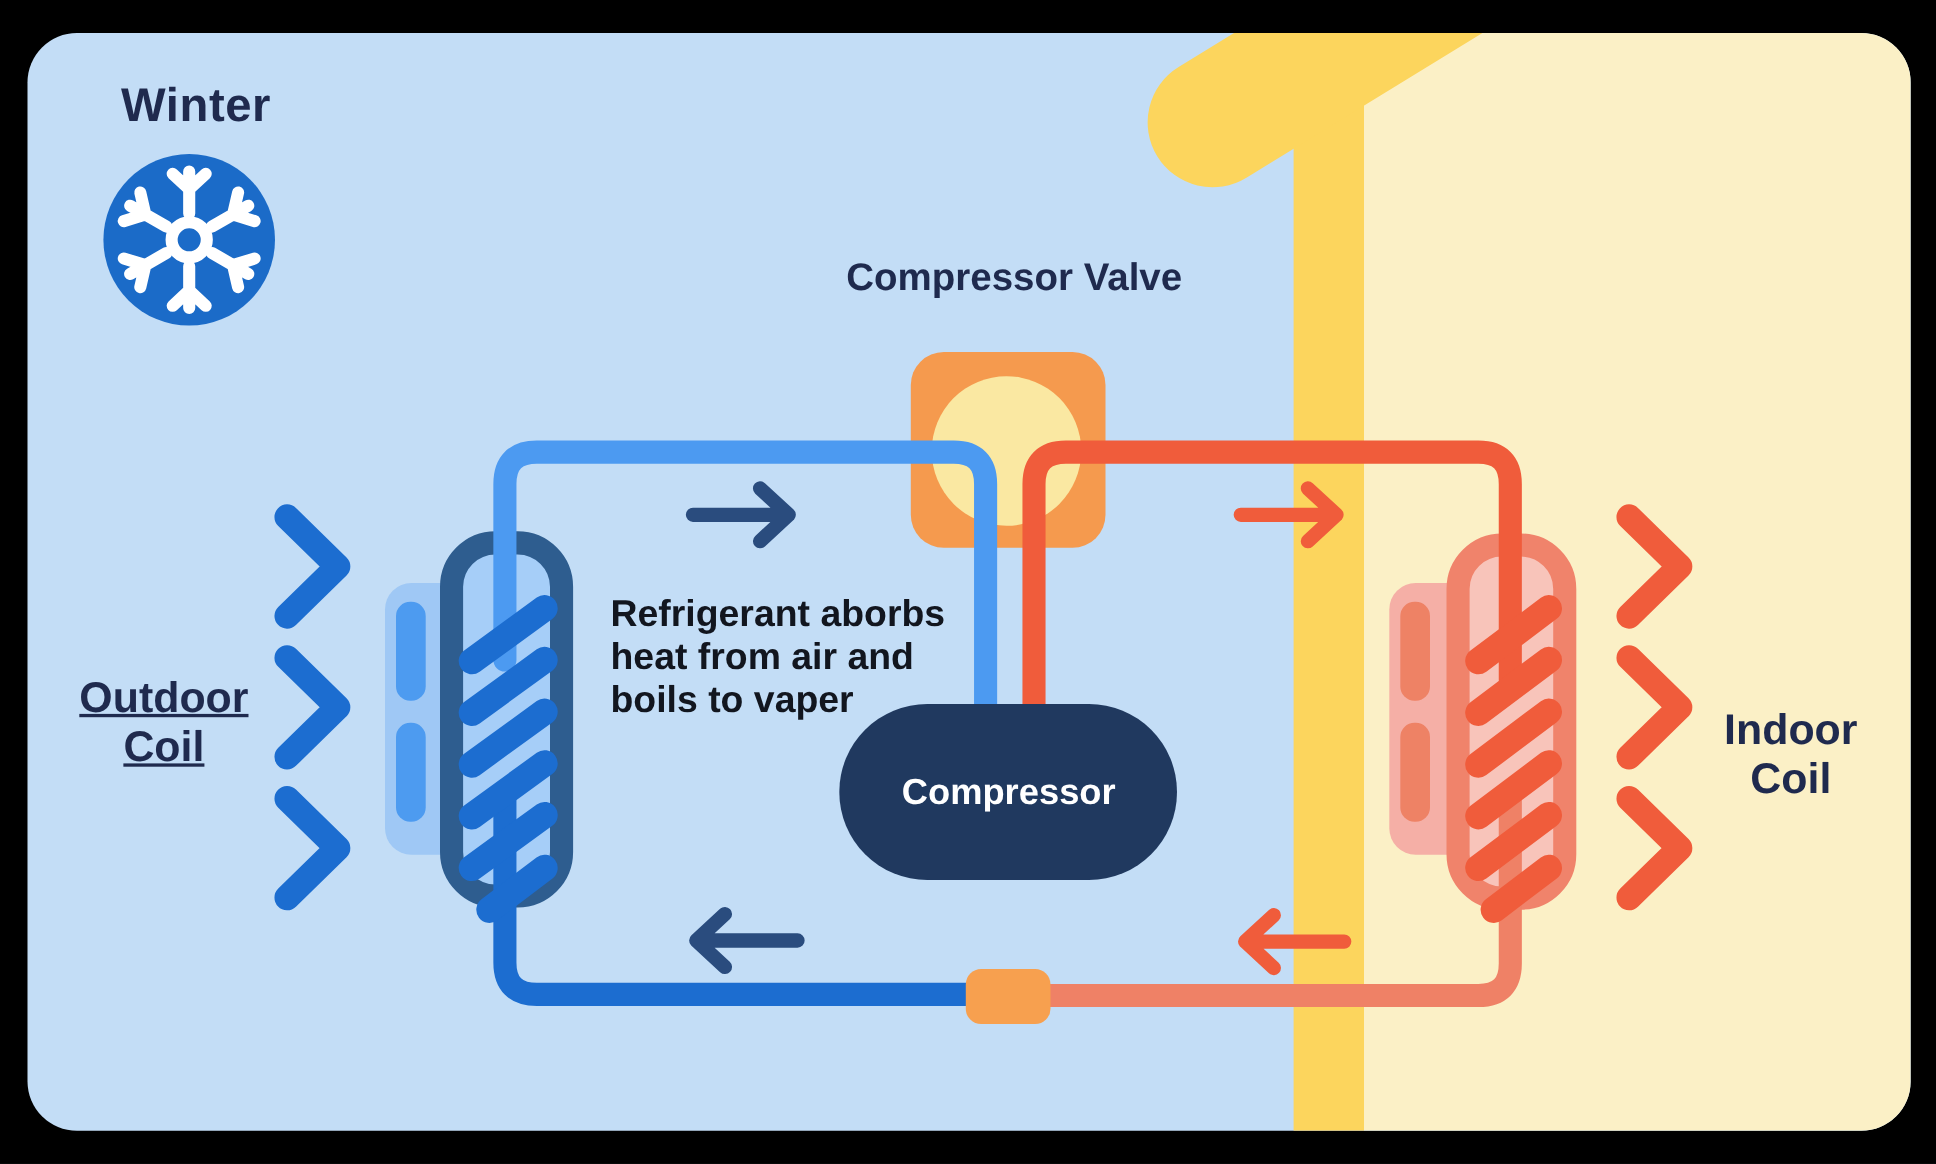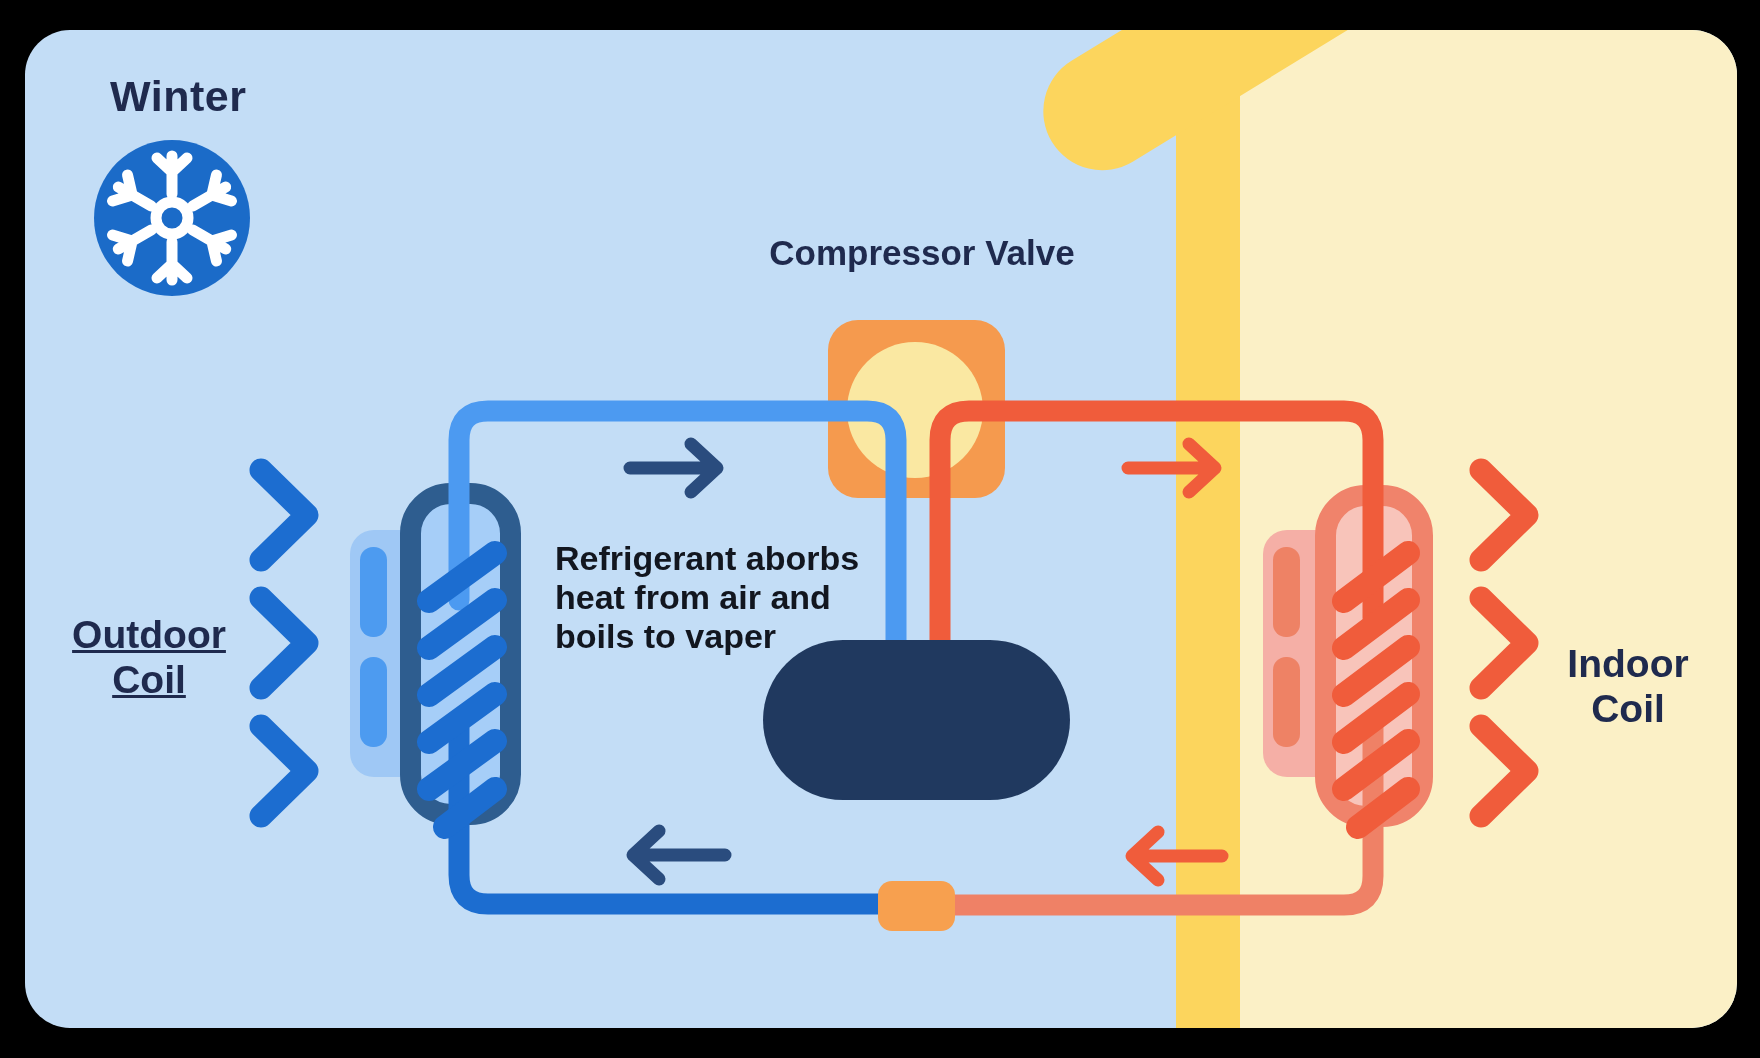--- a/index.html
+++ b/index.html
@@ -150,18 +150,19 @@
       </g>
     </svg>
   </div>
 
   <div class="layer">
     <div class="label winter-title">Winter</div>
     <div class="label valve-label">Compressor Valve</div>
     <div class="label note">Refrigerant aborbs
 heat from air and
 boils to vaper</div>
+    <div class="label compressor-label">Compressor</div>
     <div class="label coil-label outdoor-coil-label">Outdoor
 Coil</div>
     <div class="label coil-label indoor-coil-label">Indoor
 Coil</div>
   </div>
 </div>
 
 </body></html>

